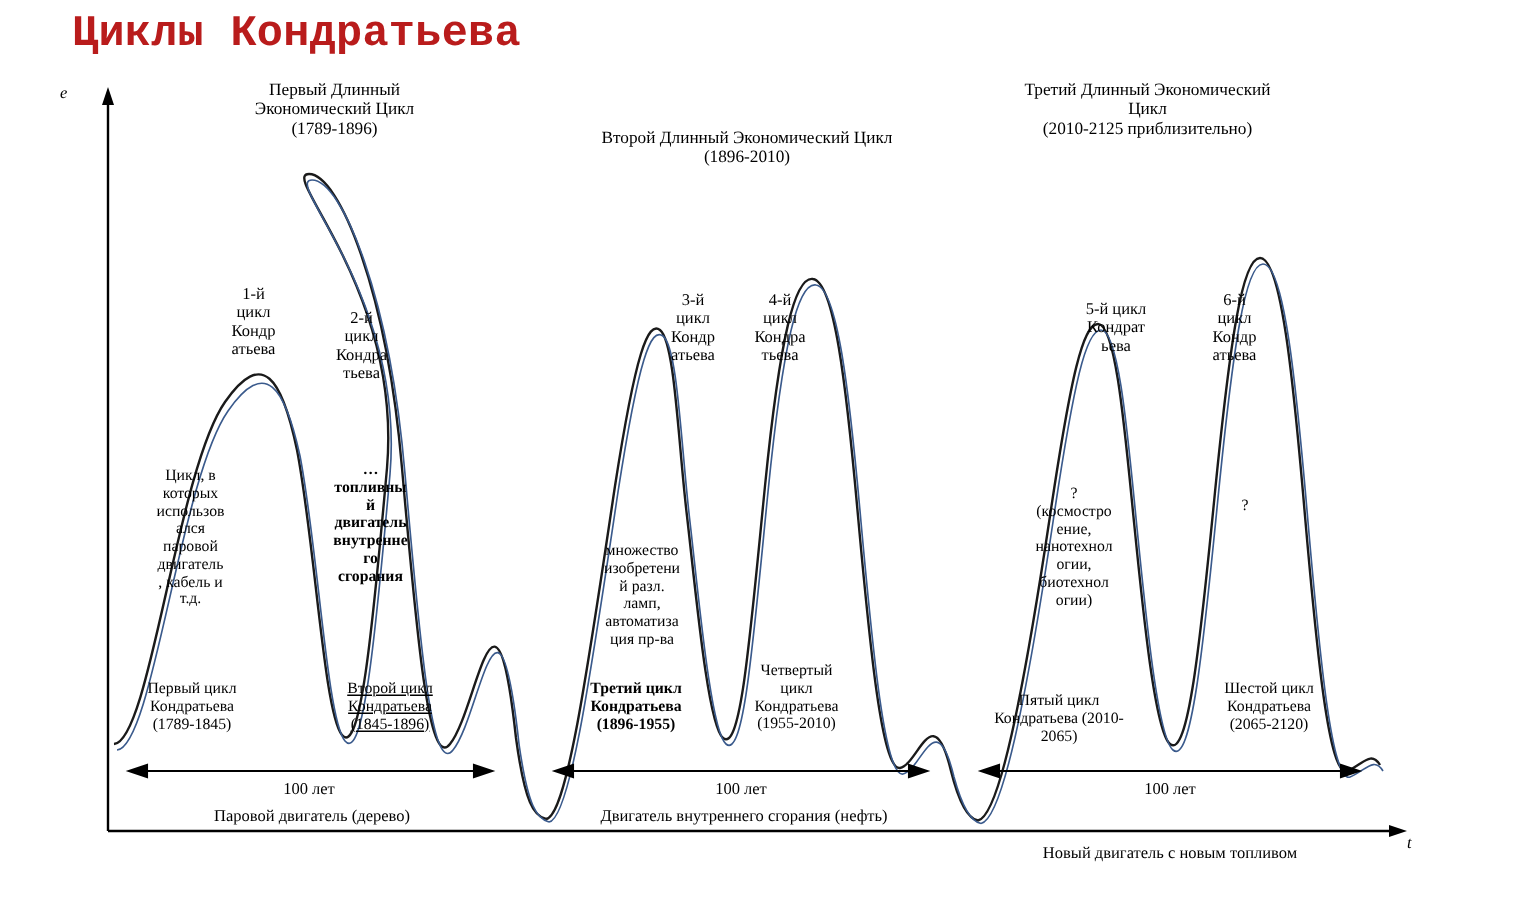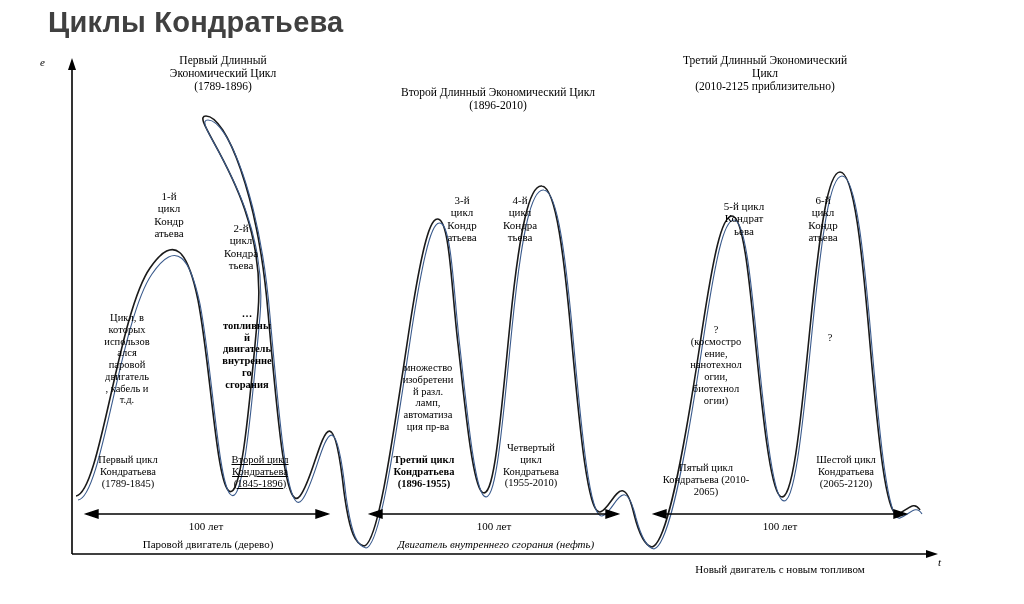--- a/index.html
+++ b/index.html
@@ -12,24 +12,24 @@
     background: #ffffff;
     font-family: "Liberation Serif", serif;
     color: #000000;
     position: relative;
     overflow: hidden;
   }
   #page-title {
     position: absolute;
     left: 48px;
     top: 6px;
-    font-family: Liberation Sans, sans-serif;
+    font-family: Liberation Mono, monospace;
     font-size: 29px;
     font-weight: bold;
-    color: #404040;
+    color: #b91c1c;
     letter-spacing: 0.2px;
   }
   #diagram {
     position: absolute;
     left: 0;
     top: 44px;
     width: 1024px;
     height: 560px;
   }
   svg.layer {
@@ -107,21 +107,21 @@
   <div class="lbl cycle-head" style="left:372px; top:42px; width:252px;">Второй Длинный Экономический Цикл
 (1896-2010)</div>
   <div class="lbl cycle-head" style="left:650px; top:10px; width:230px;">Третий Длинный Экономический
 Цикл
 (2010-2125 приблизительно)</div>
 
   <div class="lbl" style="left:140px; top:146px; width:58px;">1-й
 цикл
 Кондр
 атьева</div>
-  <div class="lbl" style="left:212px; top:162px; width:58px;margin-top:16px;">2-й
+  <div class="lbl" style="left:212px; top:162px; width:58px;">2-й
 цикл
 Кондра
 тьева</div>
   <div class="lbl" style="left:436px; top:150px; width:52px;">3-й
 цикл
 Кондр
 атьева</div>
   <div class="lbl" style="left:492px; top:150px; width:56px;">4-й
 цикл
 Кондра
@@ -181,18 +181,18 @@
 Кондратьева (2010-
 2065)</div>
   <div class="lbl small" style="left:796px; top:410px; width:100px;">Шестой цикл
 Кондратьева
 (2065-2120)</div>
 
   <div class="lbl" style="left:158px; top:476px; width:96px;">100 лет</div>
   <div class="lbl" style="left:108px; top:494px; width:200px;">Паровой двигатель (дерево)</div>
 
   <div class="lbl" style="left:446px; top:476px; width:96px;">100 лет</div>
-  <div class="lbl" style="left:346px; top:494px; width:300px;font-style:italic;">Двигатель внутреннего сгорания (нефть)</div>
+  <div class="lbl" style="left:346px; top:494px; width:300px;">Двигатель внутреннего сгорания (нефть)</div>
 
   <div class="lbl" style="left:732px; top:476px; width:96px;">100 лет</div>
   <div class="lbl" style="left:660px; top:519px; width:240px;">Новый двигатель с новым топливом</div>
 
 </div>
 
 </body></html>

